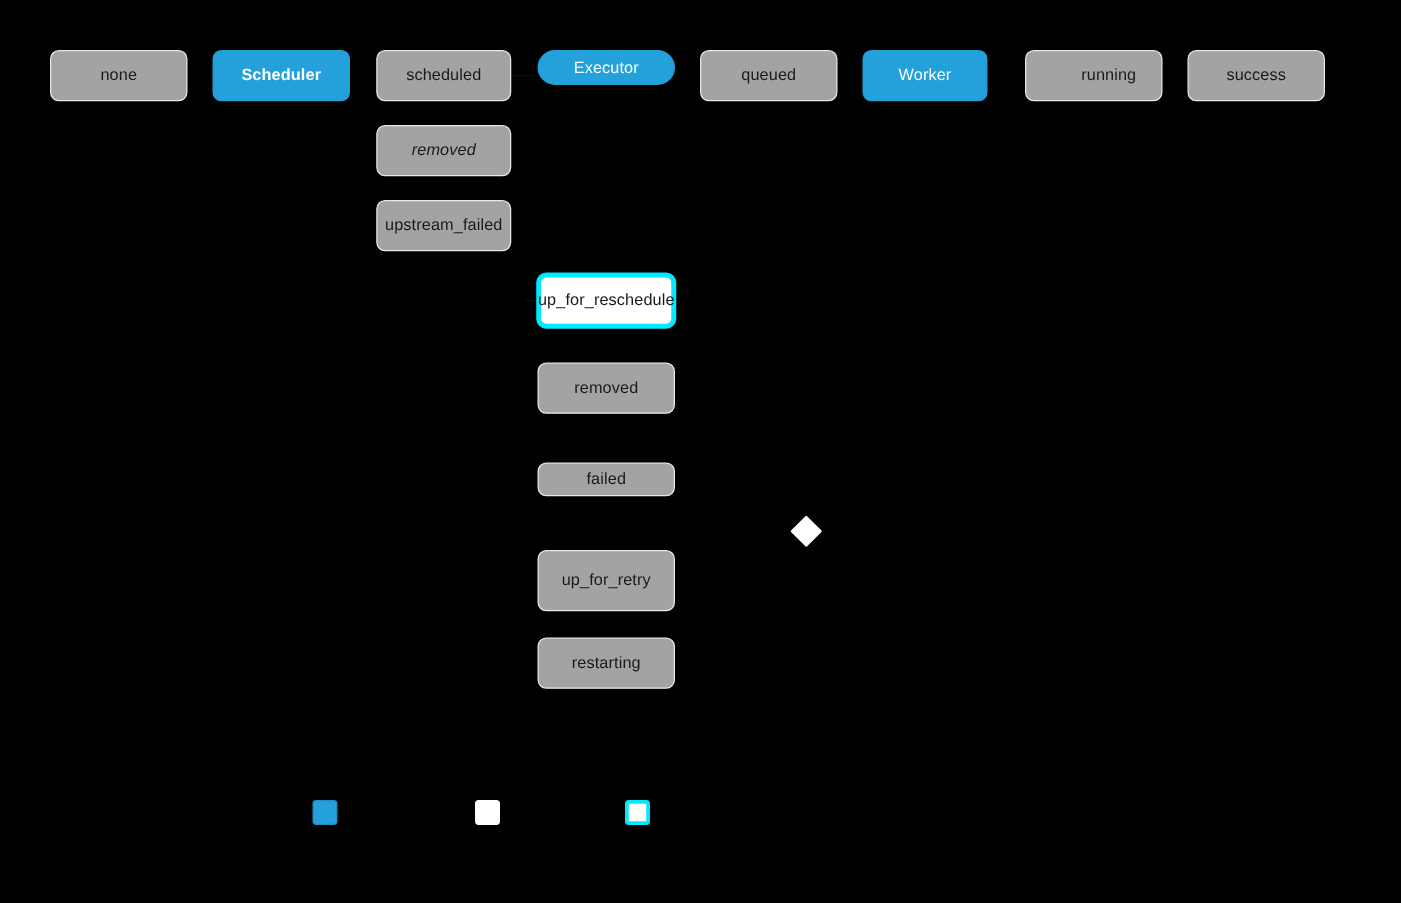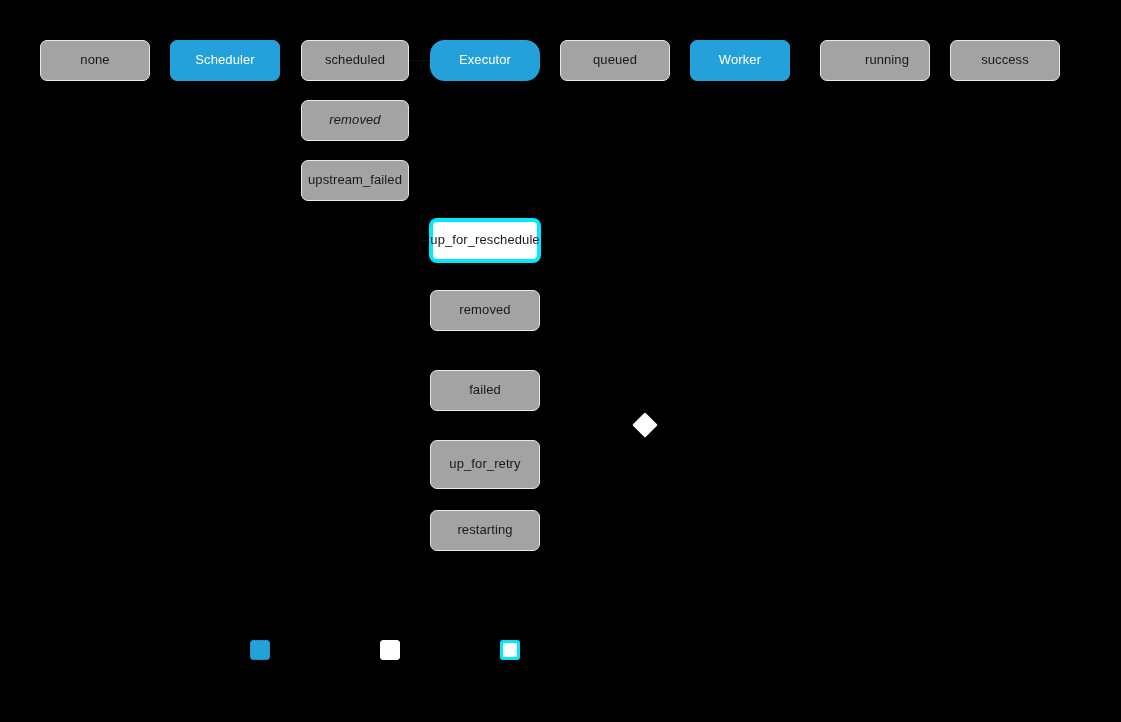--- a/index.html
+++ b/index.html
@@ -102,27 +102,27 @@
 
   <div id="edge-layer">
       <div class="edge-stub" style="left: 409px; top: 60px; width: 21px; height: 1px;"></div>
       <div class="edge-stub" style="left: 420px; top: 240px; width: 11px; height: 1px;"></div>
     </div>
 
   <div id="node-layer">
       <div class="node state" style="left: 40px; top: 40px; width: 110px; height: 41px;">
         <span>none</span>
       </div>
-      <div class="node actor" style="left: 170px; top: 40px; width: 110px; height: 41px;">
+      <div class="node actor" style="left: 170px; top: 40px; width: 110px; height: 41px; font-weight: bold;">
         <span>Scheduler</span>
       </div>
       <div class="node state" style="left: 301px; top: 40px; width: 108px; height: 41px;">
         <span>scheduled</span>
       </div>
-      <div class="node actor" style="left: 430px; top: 40px; width: 110px; height: 41px; border-radius: 14px;">
+      <div class="node actor" style="left: 430px; top: 40px; width: 110px; height: 28px; border-radius: 14px;">
         <span>Executor</span>
       </div>
       <div class="node state" style="left: 560px; top: 40px; width: 110px; height: 41px;">
         <span>queued</span>
       </div>
       <div class="node actor" style="left: 690px; top: 40px; width: 100px; height: 41px;">
         <span>Worker</span>
       </div>
       <div class="node state" style="left: 820px; top: 40px; width: 110px; height: 41px; padding-left: 24px;">
         <span>running</span>
@@ -135,21 +135,21 @@
       </div>
       <div class="node state" style="left: 301px; top: 160px; width: 108px; height: 41px;">
         <span>upstream_failed</span>
       </div>
       <div class="node highlight" style="left: 430px; top: 219px; width: 110px; height: 43px;">
         <span>up_for_reschedule</span>
       </div>
       <div class="node state" style="left: 430px; top: 290px; width: 110px; height: 41px;">
         <span>removed</span>
       </div>
-      <div class="node state" style="left: 430px; top: 370px; width: 110px; height: 41px;">
+      <div class="node state" style="left: 430px; top: 370px; width: 110px; height: 27px;">
         <span>failed</span>
       </div>
       <div class="node state" style="left: 430px; top: 440px; width: 110px; height: 49px;">
         <span>up_for_retry</span>
       </div>
       <div class="node state" style="left: 430px; top: 510px; width: 110px; height: 41px;">
         <span>restarting</span>
       </div>
     </div>
 

